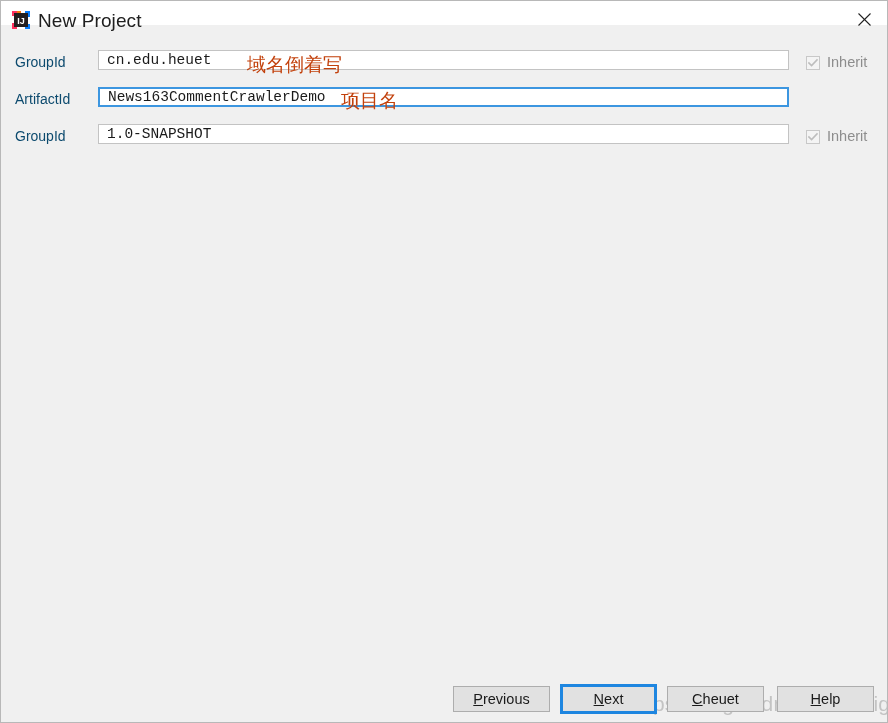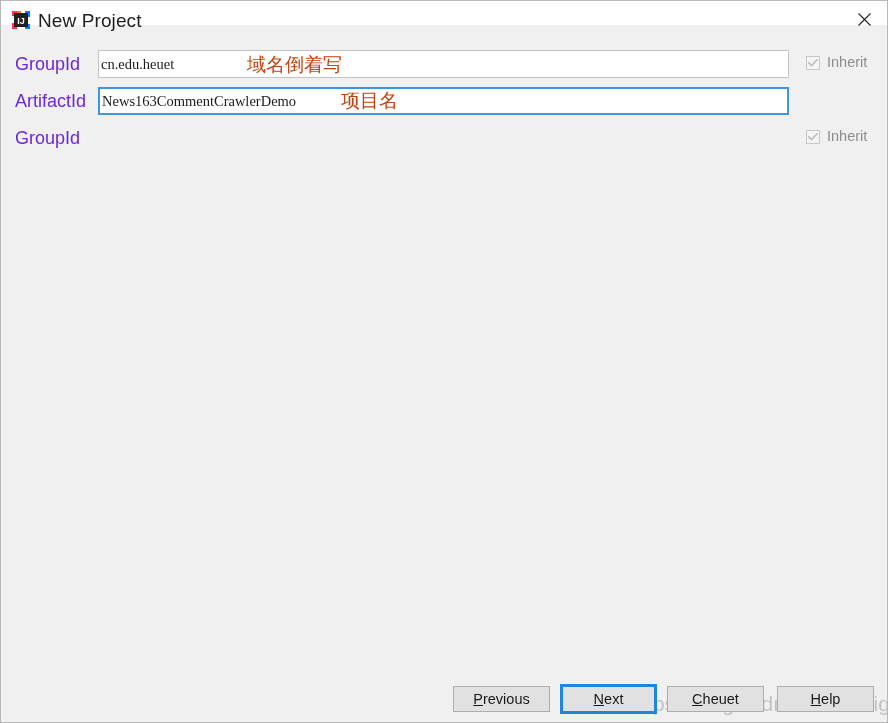--- a/index.html
+++ b/index.html
@@ -74,37 +74,37 @@
   .form-row {
     position: absolute;
     left: 0;
     width: 100%;
     height: 28px;
   }
   .field-label {
     position: absolute;
     left: 14px;
     top: 4px;
-    font-size: 18px;
-    color: #6d28d9;
+    font-size: 14px;
+    color: #0c4a6e;
     white-space: nowrap;
   }
   .field-input {
     position: absolute;
     left: 97px;
     top: 0;
     width: 691px;
-    height: 28px;
+    height: 20px;
     box-sizing: border-box;
     border: 1px solid #c3c3c3;
     background: #ffffff;
-    font-family: Liberation Serif, serif;
+    font-family: Liberation Mono, monospace;
     font-size: 14.5px;
     color: #1a1a1a;
-    padding: 0 0 0 2px;
+    padding: 0 0 0 8px;
     outline: none;
     border-radius: 0;
   }
   .field-input.focused {
     border: 2px solid #3c96e0;
   }
 
   
   .inherit-group {
     position: absolute;
@@ -241,20 +241,21 @@
       </div>
     </div>
 
     <div class="form-row" style="top:48px;">
       <span class="field-label">ArtifactId</span>
       <input class="field-input focused" type="text" value="News163CommentCrawlerDemo" style="">
     </div>
 
     <div class="form-row" style="top:85px;">
       <span class="field-label">GroupId</span>
+      <input class="field-input" type="text" value="1.0-SNAPSHOT" style="">
       <div class="inherit-group">
         <span class="checkbox-disabled">
           <svg width="10" height="10" viewBox="0 0 10 10">
             <polyline points="1,5 3.6,7.6 9,1.8" fill="none" stroke="#bdbdbd" stroke-width="1.6" stroke-linecap="square" stroke-linejoin="miter"></polyline>
           </svg>
         </span>
         <span class="inherit-label">Inherit</span>
       </div>
     </div>
 

